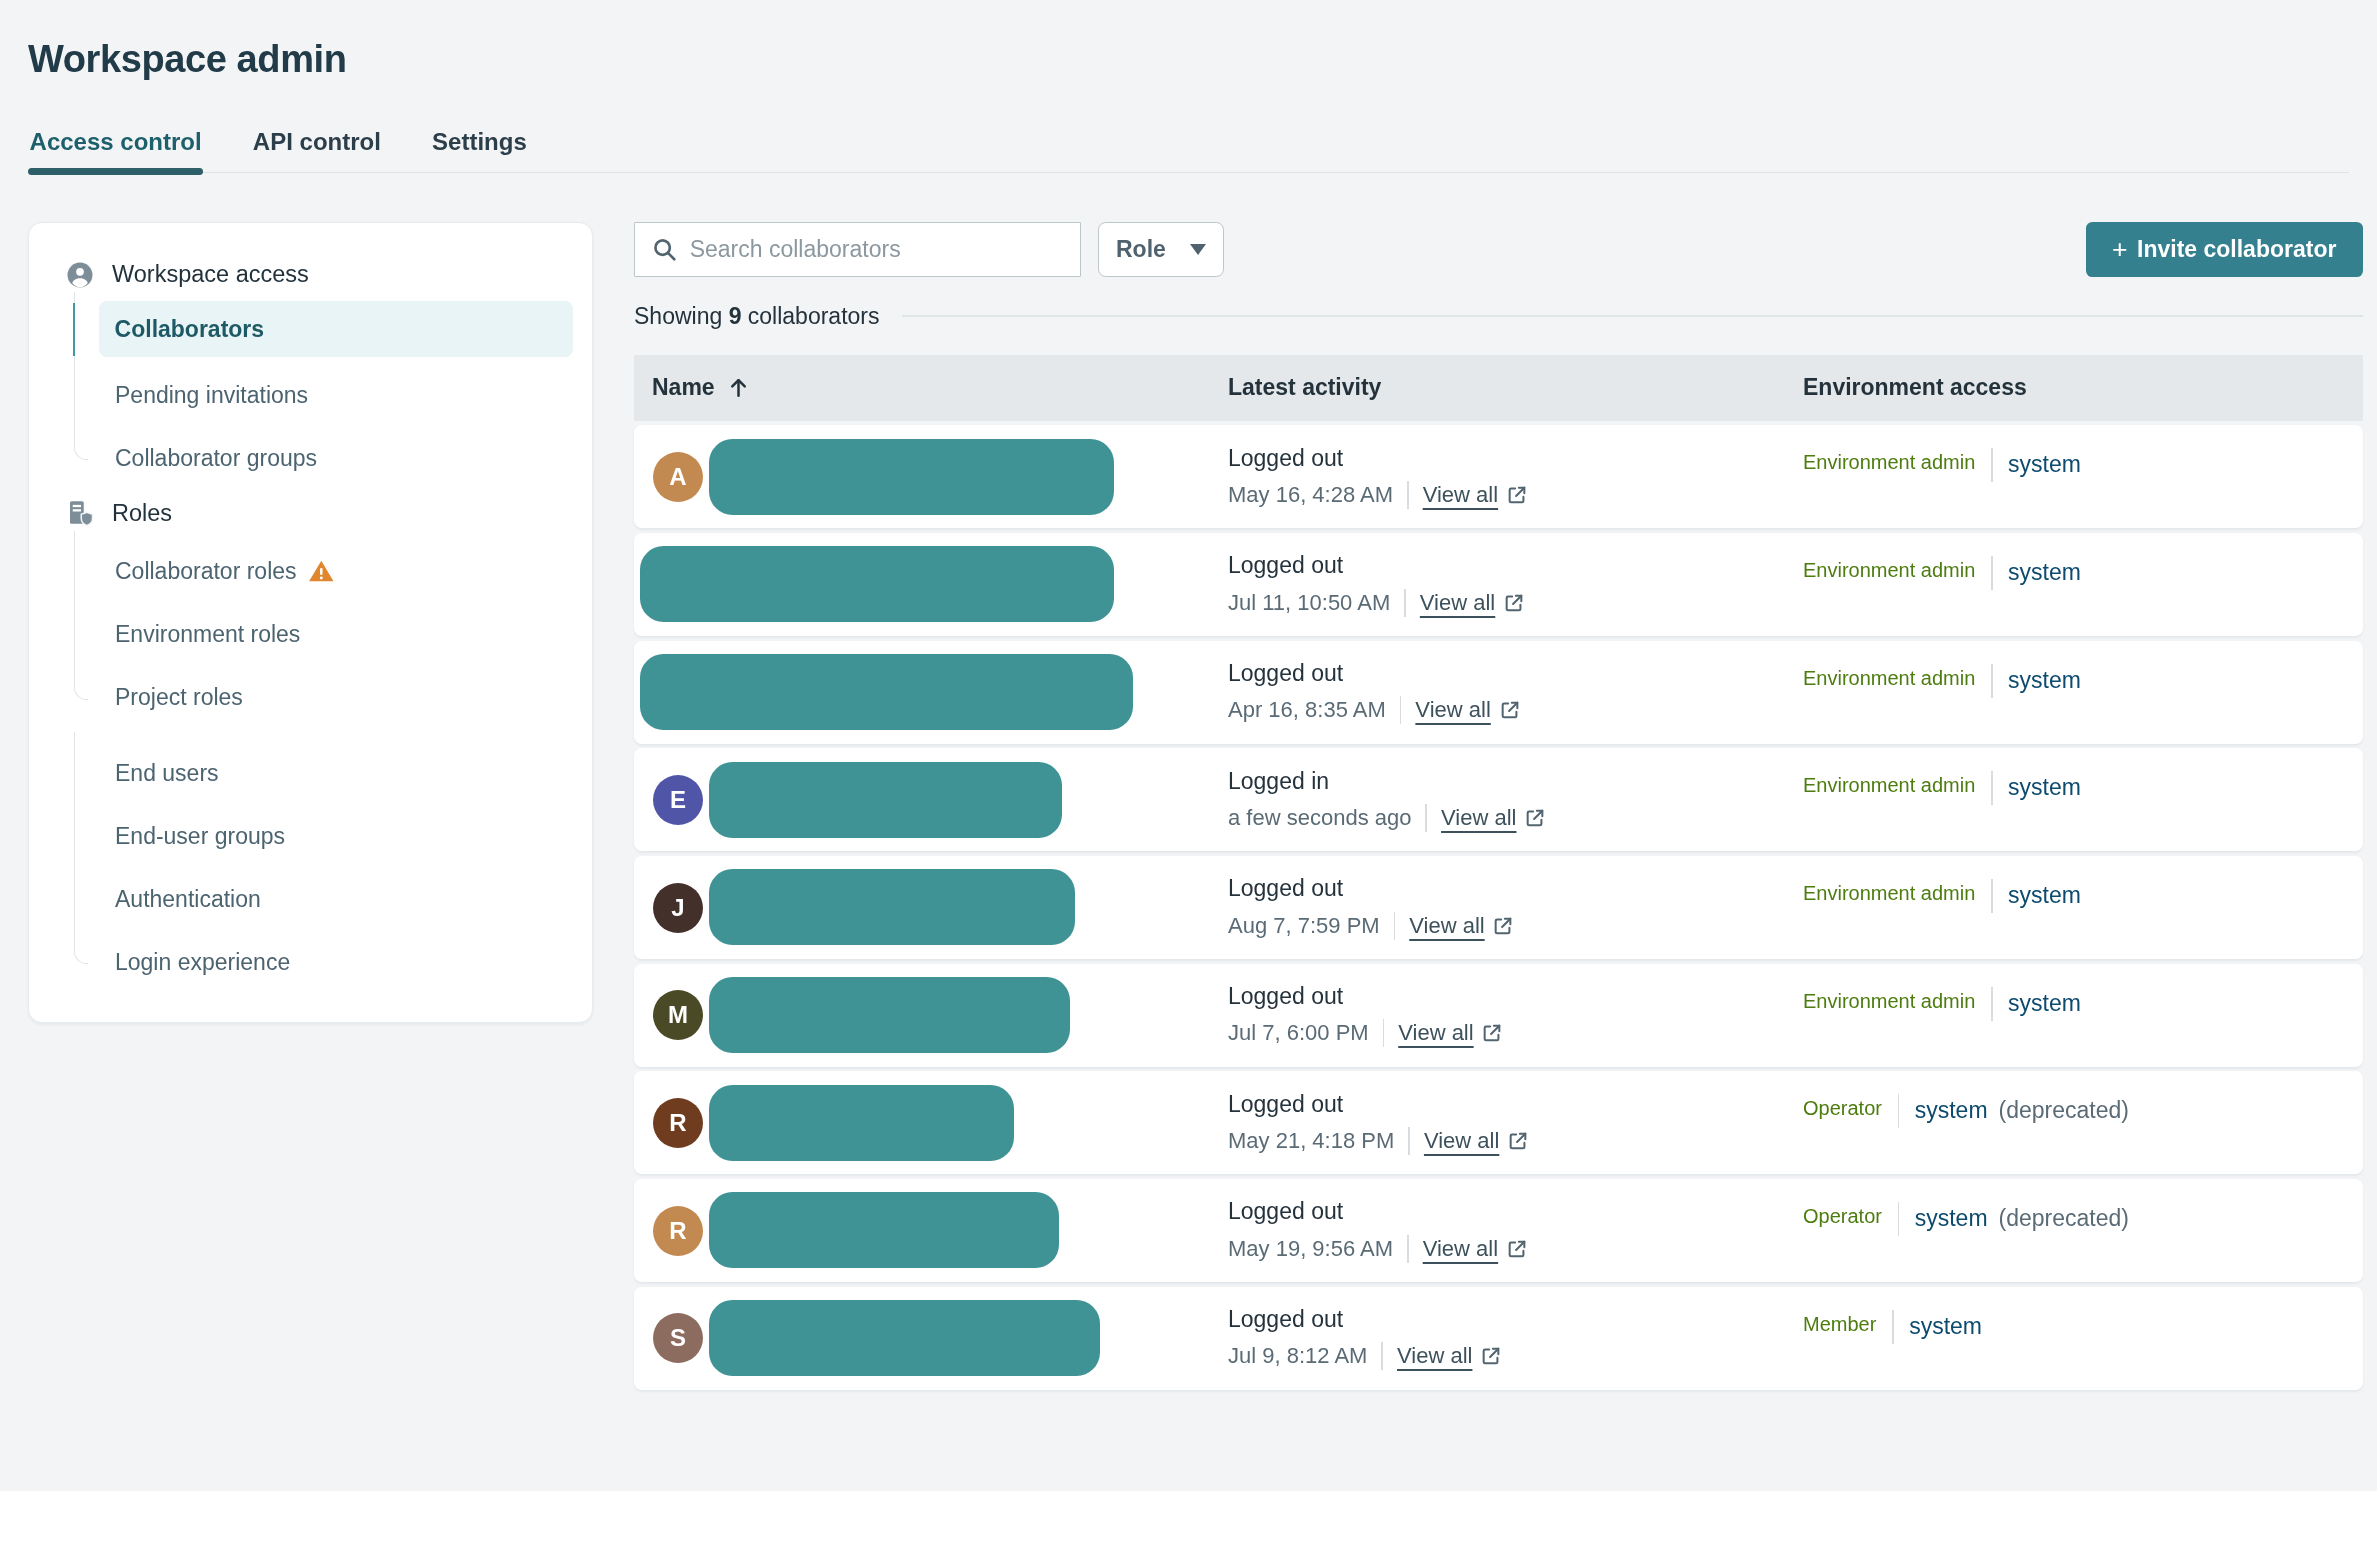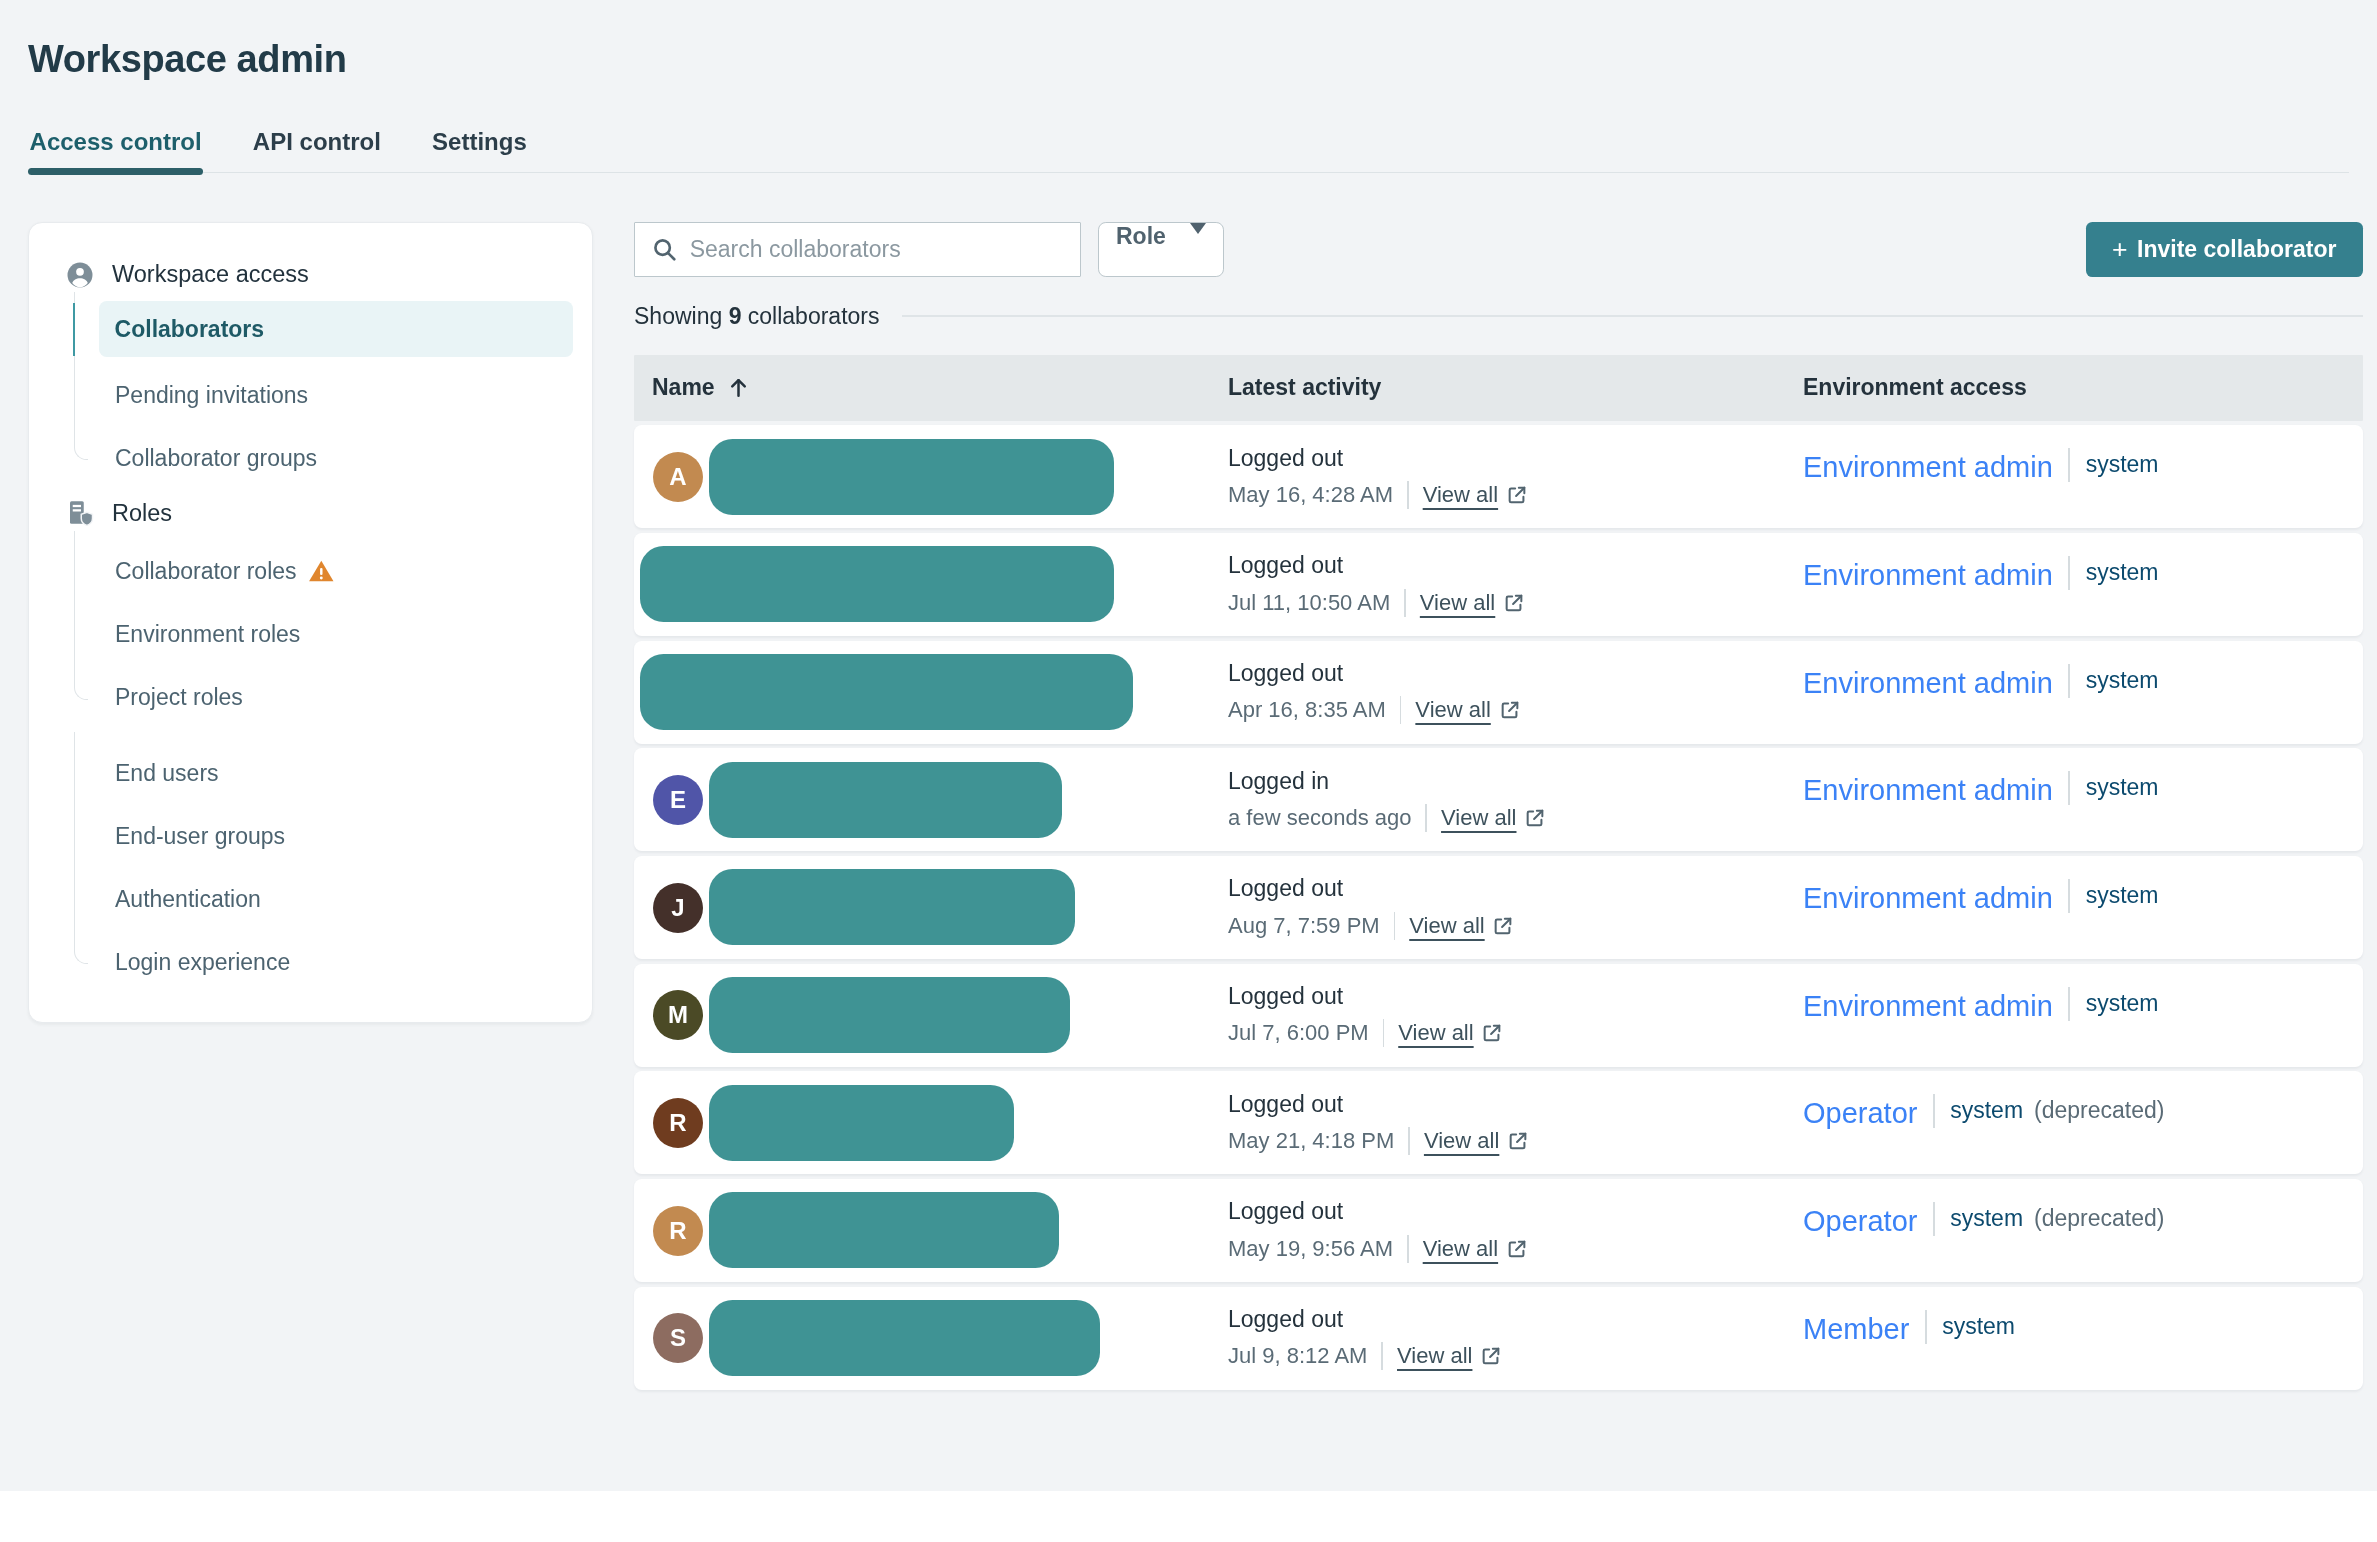--- a/index.html
+++ b/index.html
@@ -33,21 +33,21 @@
   .side-item.selected::before { content:""; position:absolute; left:-26px; top:1.6px; bottom:1.6px; width:2.3px; background:#3f99a3; }
   .warn-icon { margin-left:11px; display:inline-flex; }
 
   
   .main { flex:1; }
   .toolbar { display:flex; align-items:center; gap:17px; }
   .search-box { display:flex; align-items:center; gap:12.5px; width:447px; height:55px; background:#fff;
       border:1.6px solid #bcc7cc; border-radius:1px; padding:0 15.6px; }
   .search-box input { border:none; outline:none; flex:1; font-size:23px; font-family:inherit; color:#24323c; background:transparent; }
   .search-box input::placeholder { color:#8b98a0; }
-  .role-select { display:flex; justify-content:space-between; width:126px; height:55px; background:#fff;
+  .role-select { display:flex; align-items:center; justify-content:space-between; width:126px; height:55px; background:#fff;
       border:1.6px solid #bcc7cc; border-radius:7.8px; padding:0 17px; cursor:pointer; }
   .role-select .role-label { font-size:23px; font-weight:700; color:#50626e; }
   .caret-down { width:0; height:0; border-left:8.6px solid transparent; border-right:8.6px solid transparent; border-top:11px solid #50626e; }
   .invite-btn { margin-left:auto; height:55px; padding:0 26.6px; border:none; border-radius:6.3px; background:#35808e; color:#fff;
       font-size:23px; font-weight:700; font-family:inherit; display:flex; align-items:center; gap:9.4px; cursor:pointer; }
   .invite-btn .plus { font-size:26.6px; font-weight:400; }
 
   .summary-row { display:flex; align-items:center; gap:22px; margin-top:26px; }
   .summary-text { font-size:23px; color:#24323c; white-space:nowrap; }
   .summary-text b { font-weight:700; }
@@ -66,21 +66,21 @@
       display:flex; align-items:center; justify-content:center; color:#fff; font-size:24px; font-weight:700; }
   .redaction { position:absolute; top:13.3px; height:76px; border-radius:23.5px; background:#3f9394; }
   .cell-activity { display:flex; flex-direction:column; justify-content:center; gap:9.4px; }
   .status-line { font-size:23px; color:#24323c; }
   .activity-line { display:flex; align-items:center; gap:14px; }
   .activity-time { font-size:22px; color:#5a6b76; }
   .v-div { width:1.6px; height:28px; background:#d6dcdf; }
   .view-all { display:flex; align-items:center; gap:7.8px; cursor:pointer; }
   .view-all span { font-size:22px; color:#3d515c; text-decoration:underline; text-underline-offset:5.5px; }
   .cell-env { display:flex; align-items:flex-start; gap:15.6px; padding-top:26px; }
-  .env-role { font-size:29px; color:#3b82f6; }
+  .env-role { font-size:20px; color:#4d7c0f; }
   .cell-env .v-div { height:34px; margin-top:-3.1px; }
   .env-system { font-size:23px; color:#0c4a6e; }
   .env-deprecated { font-size:23px; color:#5a6b76; }
   .icon { display:inline-flex; flex:none; }
 </style>
 </head>
 <body>
 
 <div class="app">
   <h1 class="page-title">Workspace admin</h1>

